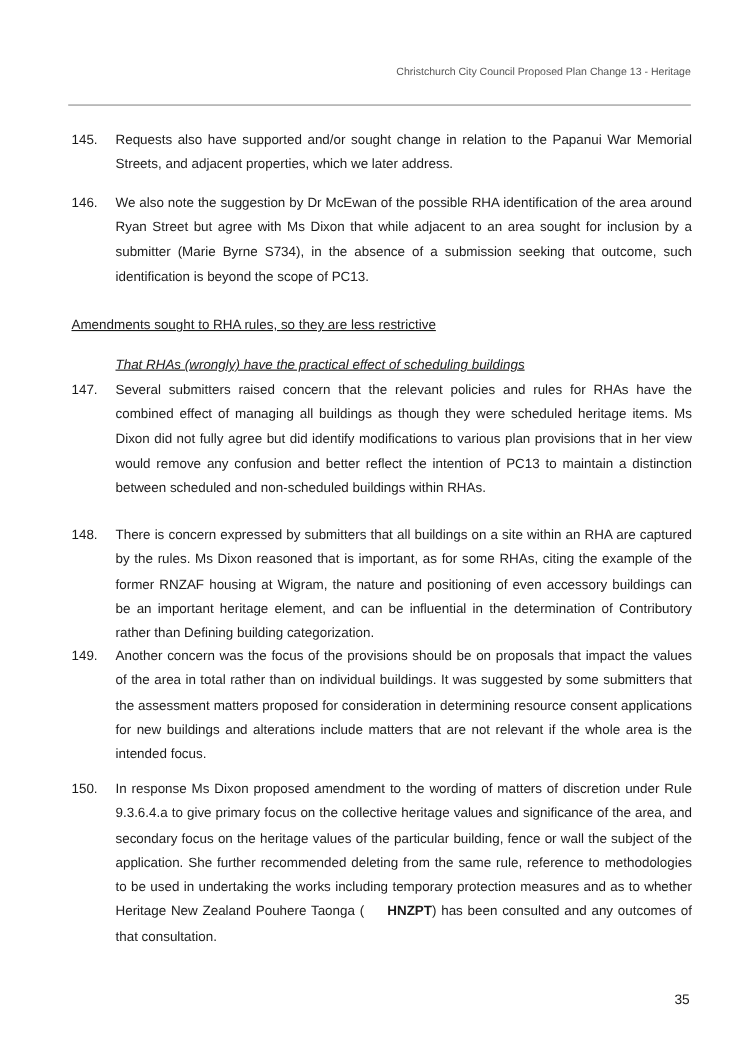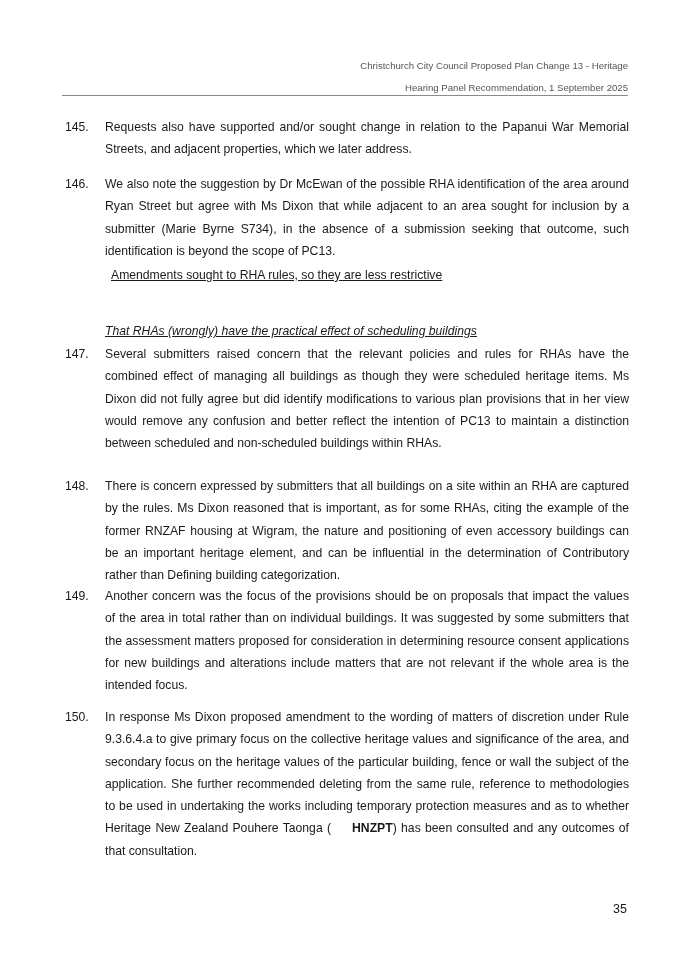--- a/index.html
+++ b/index.html
@@ -15,35 +15,34 @@
   .heading { position: absolute; left: 65px; font-size: 12.2px; text-decoration: underline; }
   .subheading { position: absolute; left: 105px; font-size: 12.2px; font-style: italic; text-decoration: underline; }
   .page-num { position: absolute; right: 48px; top: 902px; font-size: 12.5px; }
   b { font-weight: bold; padding-left: 21px; }
 </style>
 </head>
 <body>
 
 <div class="header">
   <div>Christchurch City Council Proposed Plan Change 13 - Heritage</div>
-  <div>Hearing Panel Recommendation, 1 September 2025</div>
 </div>
 <div class="header-rule"></div>
 
 <div class="para" style="top:116px;">
   <span class="num">145.</span>
   <span class="txt">Requests also have supported and/or sought change in relation to the Papanui War Memorial Streets, and adjacent properties, which we later address.</span>
 </div>
 
 <div class="para" style="top:173px;">
   <span class="num">146.</span>
   <span class="txt">We also note the suggestion by Dr McEwan of the possible RHA identification of the area around Ryan Street but agree with Ms Dixon that while adjacent to an area sought for inclusion by a submitter (Marie Byrne S734), in the absence of a submission seeking that outcome, such identification is beyond the scope of PC13.</span>
 </div>
 
-<div class="heading" style="top:268px;margin-left:46px;">Amendments sought to RHA rules, so they are less restrictive</div>
+<div class="heading" style="top:288px;">Amendments sought to RHA rules, so they are less restrictive</div>
 <div class="subheading" style="top:324px;">That RHAs (wrongly) have the practical effect of scheduling buildings</div>
 
 <div class="para" style="top:343px;">
   <span class="num">147.</span>
   <span class="txt">Several submitters raised concern that the relevant policies and rules for RHAs have the combined effect of managing all buildings as though they were scheduled heritage items. Ms Dixon did not fully agree but did identify modifications to various plan provisions that in her view would remove any confusion and better reflect the intention of PC13 to maintain a distinction between scheduled and non-scheduled buildings within RHAs.</span>
 </div>
 
 <div class="para" style="top:464px;margin-top:11px;">
   <span class="num">148.</span>
   <span class="txt">There is concern expressed by submitters that all buildings on a site within an RHA are captured by the rules.  Ms Dixon reasoned that is important, as for some RHAs, citing the example of the former RNZAF housing at Wigram, the nature and positioning of even accessory buildings can be an important heritage element, and can be influential in the determination of Contributory rather than Defining building categorization.</span>

